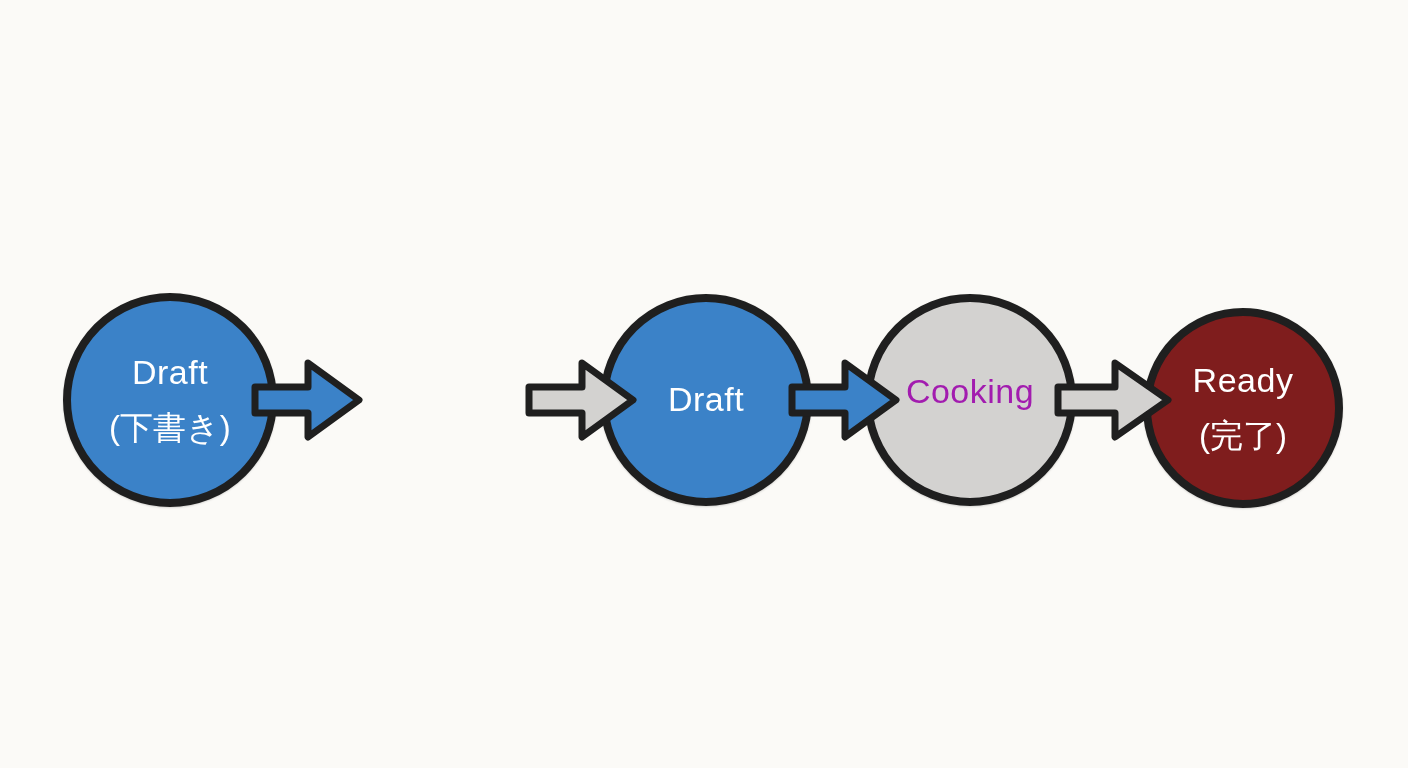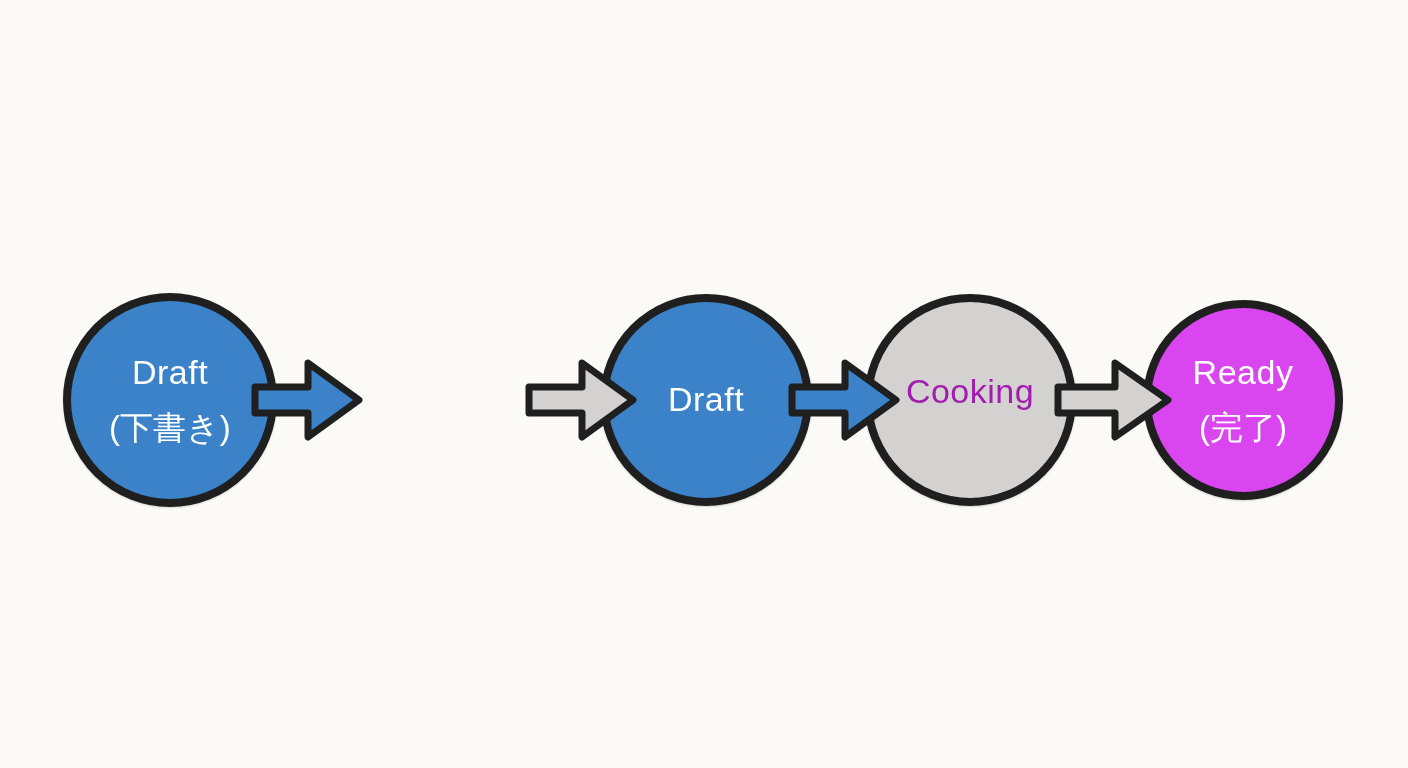--- a/index.html
+++ b/index.html
@@ -80,18 +80,18 @@
 
   <div class="node" style="left: 864px; top: 294px; width: 212px; height: 212px; background: rgb(211, 210, 208); color: #a21caf; border-color: rgb(31, 31, 31);">
     <div class="label">Cooking</div>
     <div class="sublabel"></div>
   </div>
 
   <svg class="arrow" style="left:1053px; top:350px;" width="120" height="100" viewBox="0 0 120 100">
     <path d="M5 37 L62 37 L62 13 L115 50 L62 87 L62 63 L5 63 Z" fill="#d3d2d0" style="stroke: rgb(31, 31, 31);"></path>
   </svg>
 
-  <div class="node" style="left: 1143px; top: 300px; width: 200px; height: 200px; background: #d946ef; color: rgb(255, 255, 255); border-color: rgb(31, 31, 31);">
+  <div class="node" style="left: 1143px; top: 308px; width: 200px; height: 200px; background: #7f1d1d; color: rgb(255, 255, 255); border-color: rgb(31, 31, 31);">
     <div class="label">Ready</div>
     <div class="sublabel">(完了)</div>
   </div>
 
 </div>
 
 </body></html>

